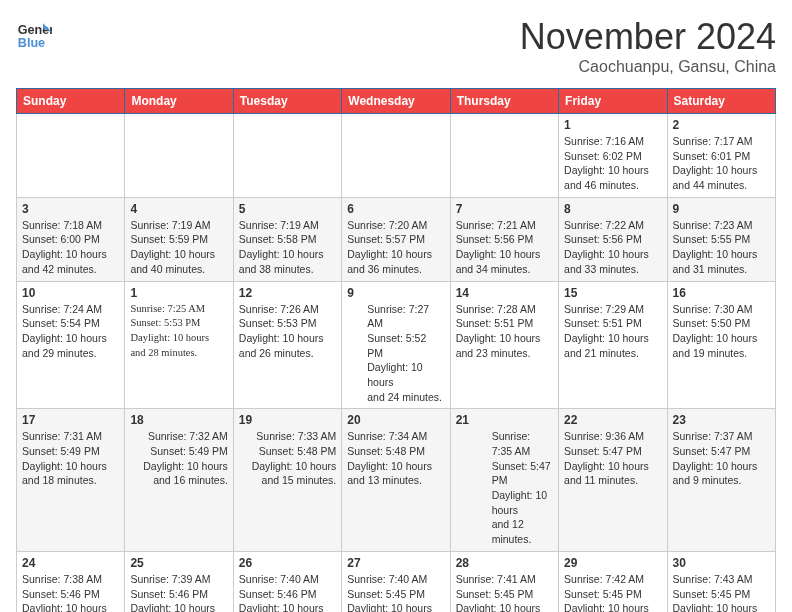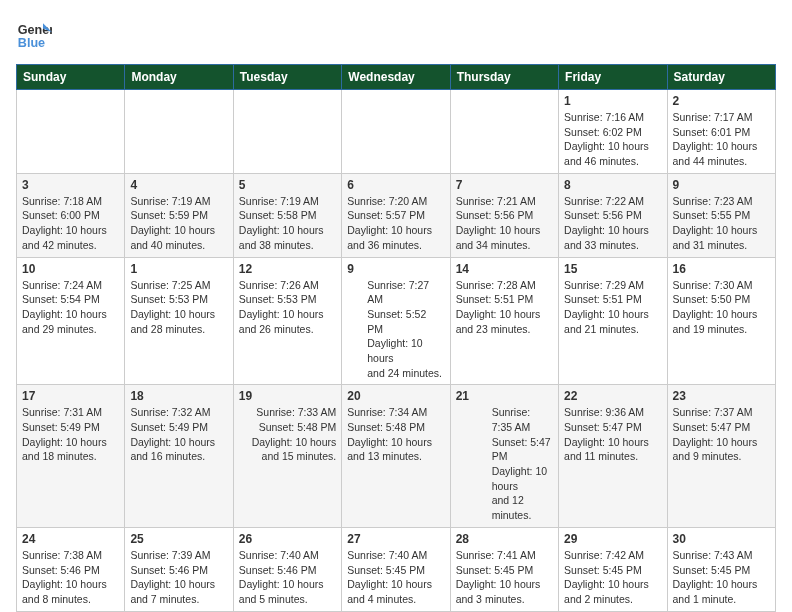--- a/index.html
+++ b/index.html
@@ -36,21 +36,21 @@
     .location {
       font-size: 16px;
       color: #555;
     }
     .calendar {
       width: 100%;
       border-collapse: collapse;
       font-size: 11px;
     }
     .calendar th {
-      background-color: #14532d;
+      background-color: #ef4444;
       color: white;
       text-align: left;
       padding: 5px 6px;
       font-size: 12px;
       font-weight: bold;
       border: 1px solid #2d6aa0;
     }
     .calendar td {
       border: 1px solid #ccc;
       vertical-align: top;
@@ -81,20 +81,24 @@
 </head>
 <body>
 
 <div class="header">
   <div class="logo">
     <svg class="logo-icon" viewBox="0 0 40 40">
       <text x="2" y="20" font-size="14" font-weight="bold" fill="#333">General</text>
       <text x="2" y="34" font-size="14" font-weight="bold" fill="#4a90d9">Blue</text>
       <polygon points="30,8 40,18 30,14" fill="#4a90d9"></polygon>
     </svg>
+  </div>
+  <div class="title-block">
+    <div class="month-title">November 2024</div>
+    <div class="location">Caochuanpu, Gansu, China</div>
   </div>
 </div>
 
 <table class="calendar">
   <thead>
     <tr>
     <th>Sunday</th>
         <th>Monday</th>
         <th>Tuesday</th>
         <th>Wednesday</th>
@@ -179,21 +183,21 @@
       <tr>
         <td>
           <span class="day-number">10</span>
           <div class="day-info" style="white-space: pre-line;">Sunrise: 7:24 AM
 Sunset: 5:54 PM
 Daylight: 10 hours
 and 29 minutes.</div>
         </td>
         <td>
           <span class="day-number">1</span>
-          <div class="day-info" style="white-space: pre-line;">Sunrise: 7:25 AM
+          <div class="day-info" style="white-space: pre-line; font-family: Liberation Serif, serif;">Sunrise: 7:25 AM
 Sunset: 5:53 PM
 Daylight: 10 hours
 and 28 minutes.</div>
         </td>
         <td>
           <span class="day-number">12</span>
           <div class="day-info" style="white-space: pre-line;">Sunrise: 7:26 AM
 Sunset: 5:53 PM
 Daylight: 10 hours
 and 26 minutes.</div>
@@ -230,21 +234,21 @@
       <tr>
         <td>
           <span class="day-number">17</span>
           <div class="day-info" style="white-space: pre-line;">Sunrise: 7:31 AM
 Sunset: 5:49 PM
 Daylight: 10 hours
 and 18 minutes.</div>
         </td>
         <td>
           <span class="day-number">18</span>
-          <div class="day-info" style="white-space: pre-line;">Sunrise: 7:32 AM
+          <div class="day-info" style="white-space: pre-line; text-align: right;">Sunrise: 7:32 AM
 Sunset: 5:49 PM
 Daylight: 10 hours
 and 16 minutes.</div>
         </td>
         <td>
           <span class="day-number">19</span>
           <div class="day-info" style="white-space: pre-line; text-align: right;">Sunrise: 7:33 AM
 Sunset: 5:48 PM
 Daylight: 10 hours
 and 15 minutes.</div>

